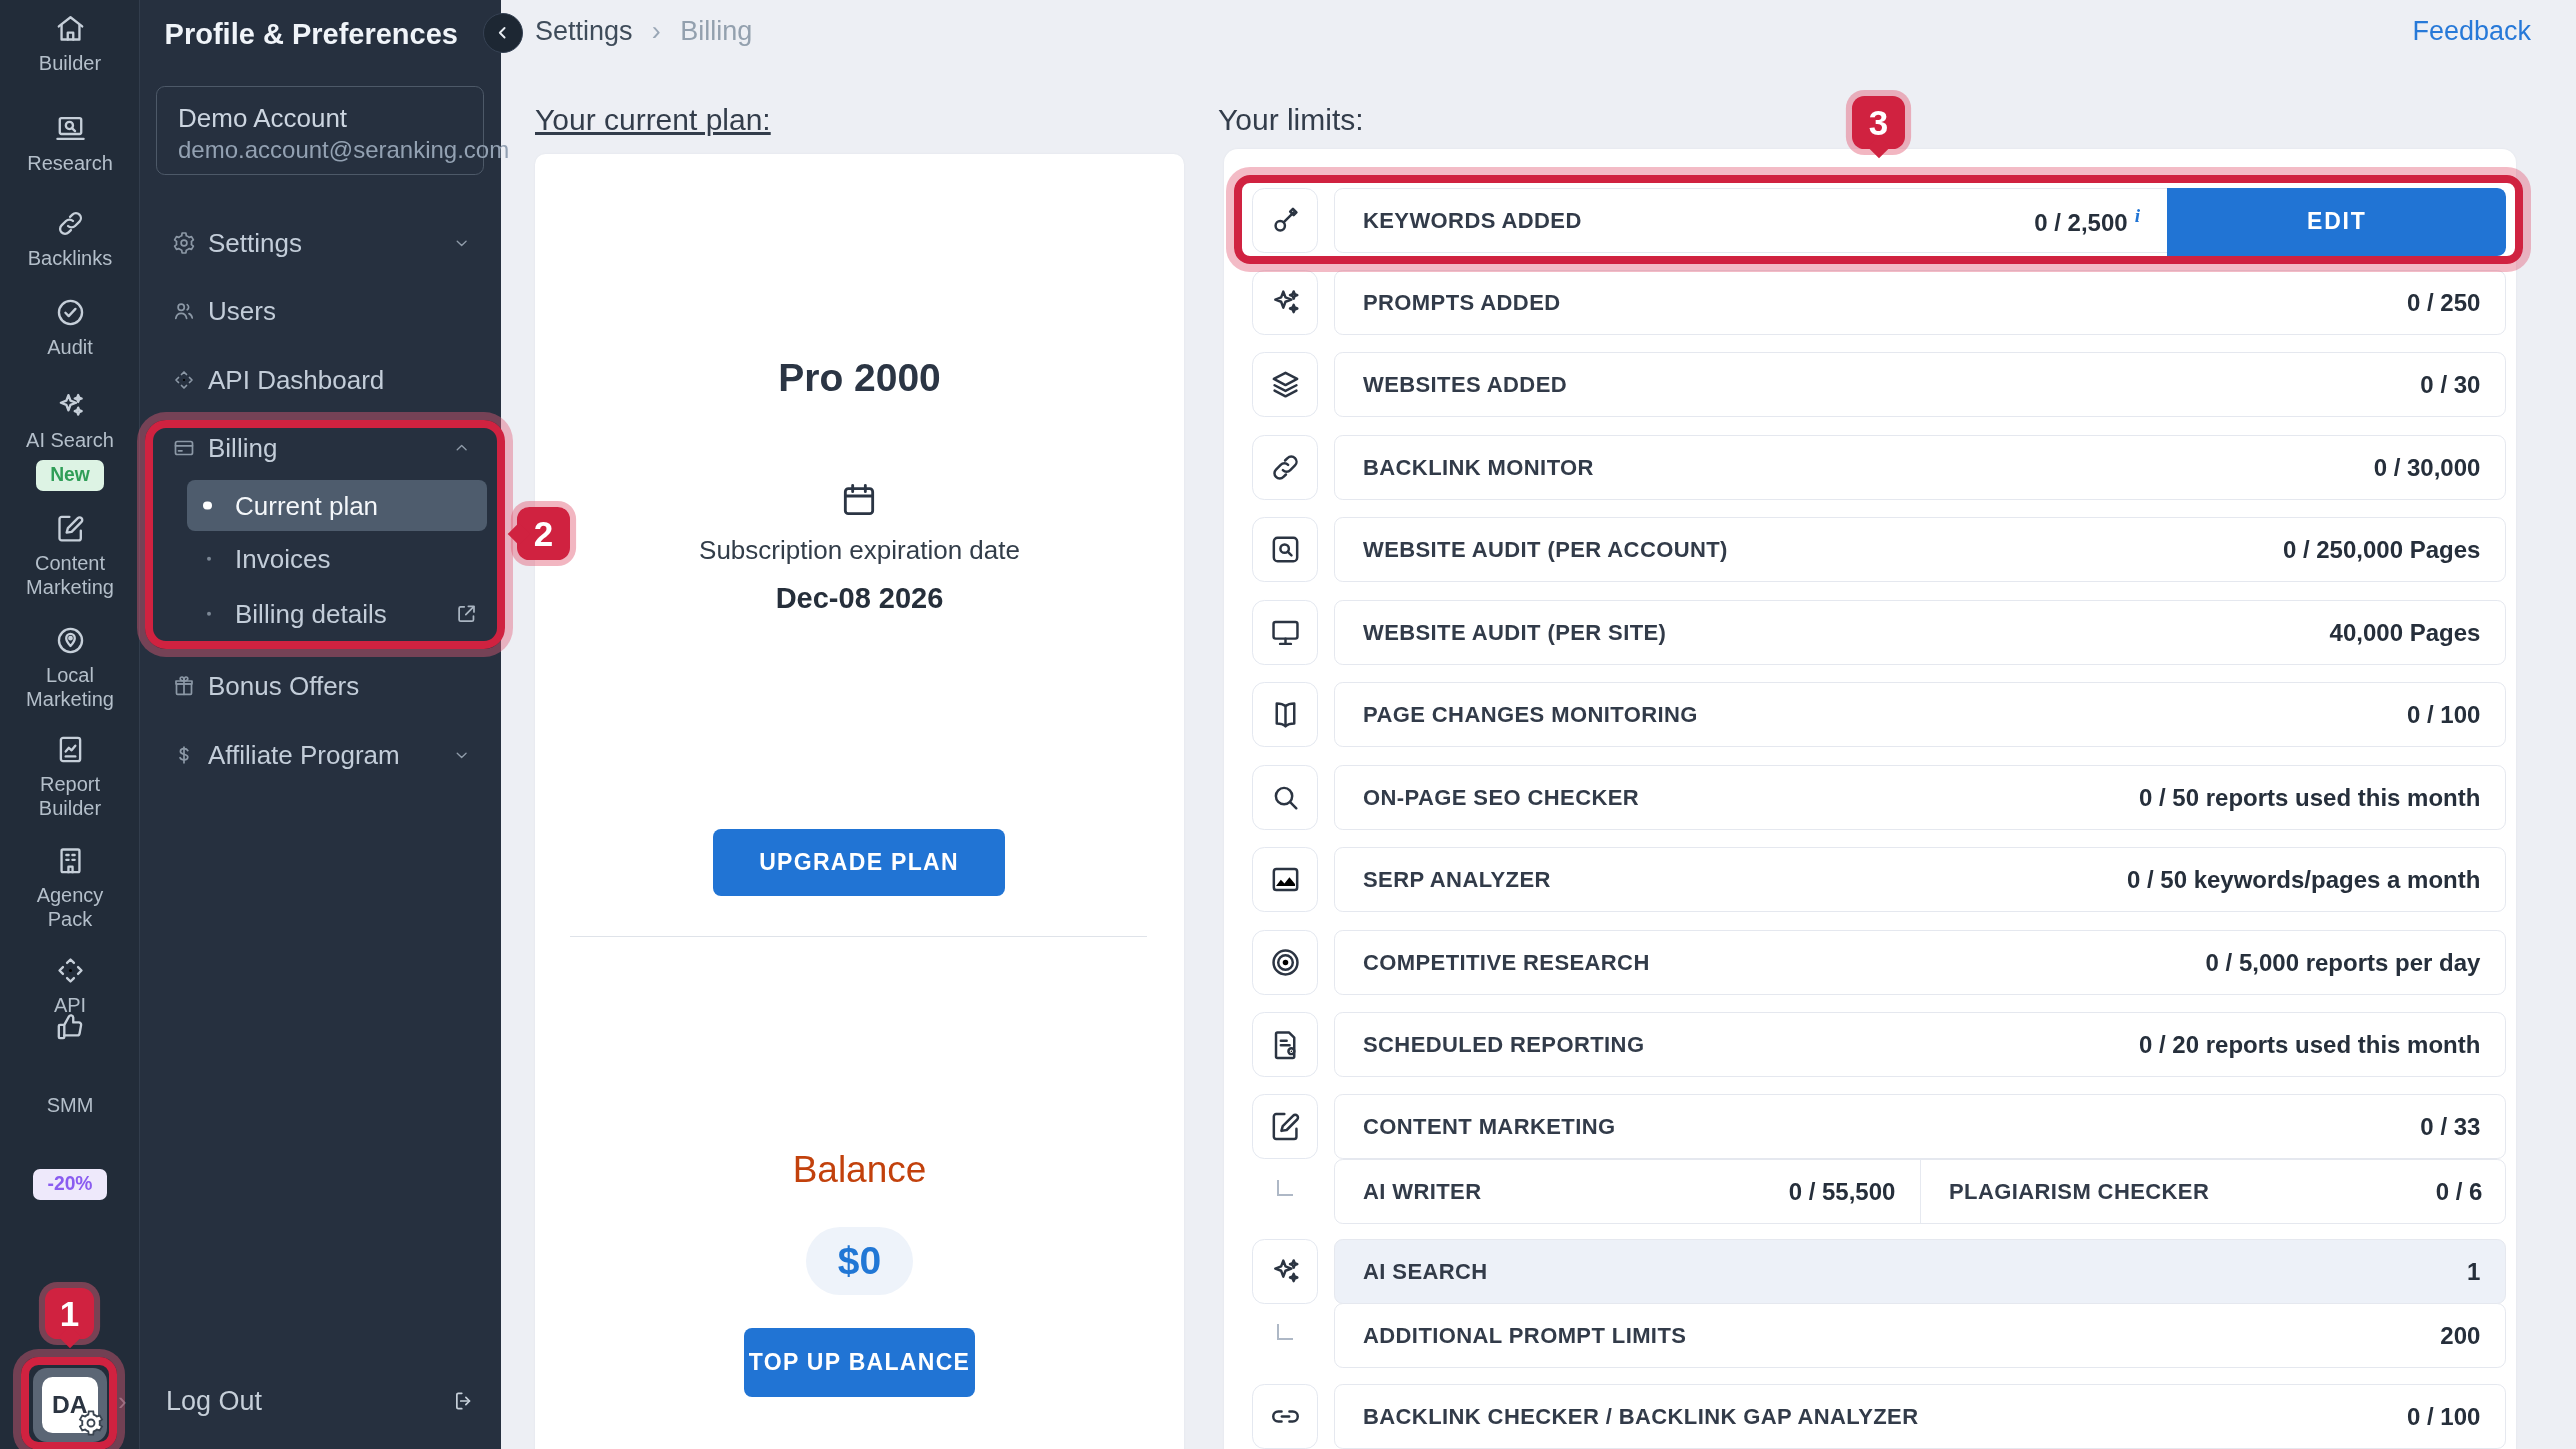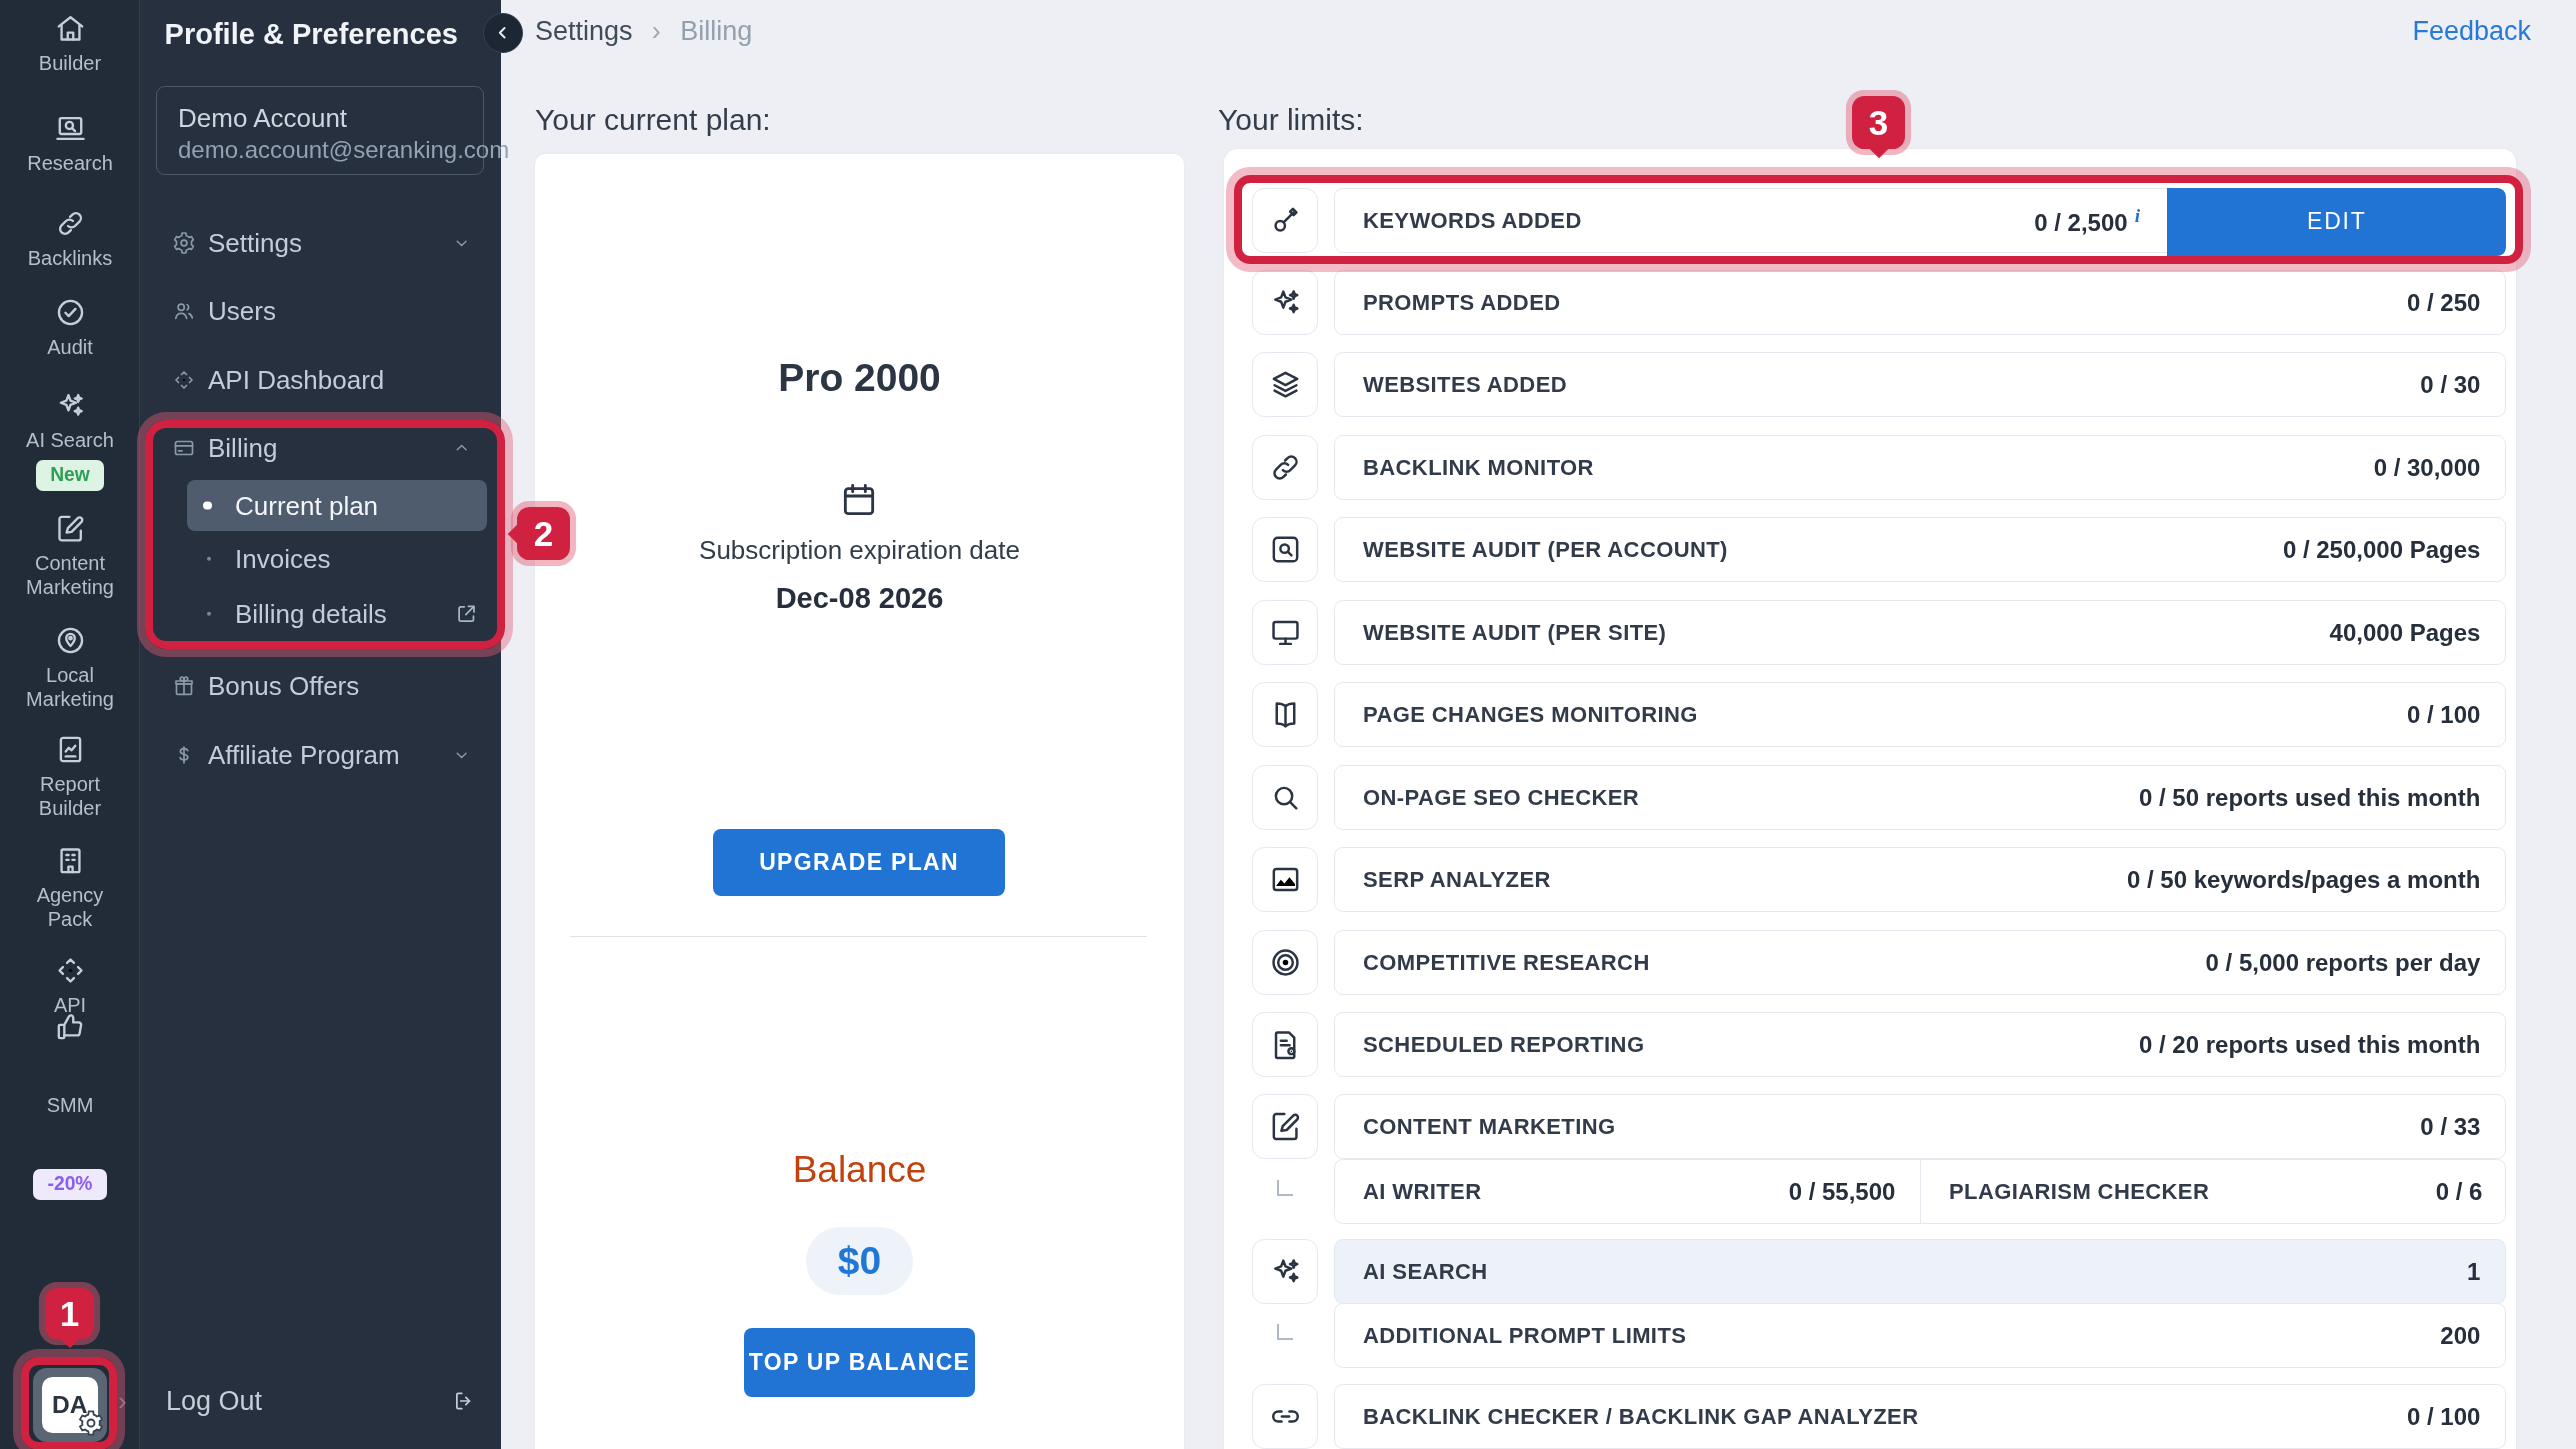--- a/index.html
+++ b/index.html
@@ -70,21 +70,21 @@
   .limits-card { position:absolute; left:722px; top:149px; width:1292px; height:1316px; background:#ffffff; border-radius:14px; box-shadow:0 0.9px 2.6px rgba(40,50,70,.05); }
   .lrow, .lsub { position:absolute; left:0; width:100%; height:65px; }
   .licon { position:absolute; left:28px; top:0; width:66px; height:65px; border:1.3px solid #e4e8f0; border-radius:12.3px; display:flex; align-items:center; justify-content:center; background:#ffffff; }
   .licon svg { width:35px; height:35px; stroke:#2b3442; }
   .lbox { position:absolute; left:110px; top:0; width:1172px; height:65px; background:#ffffff; border:1.3px solid #e5e8ef; border-radius:8.8px; }
   .lbox.hl { background:#edf1f8; }
   .llabel { position:absolute; left:28px; top:50%; transform:translateY(-50%); font-size:22px; font-weight:600; letter-spacing:0.4px; color:#323b49; white-space:nowrap; }
   .lvalue { position:absolute; right:24.6px; top:50%; transform:translateY(-50%); font-size:24px; font-weight:600; color:#262f3b; white-space:nowrap; }
   .lvalue.before-edit { right:365px; }
   .linfo { font-style:italic; font-family:"Liberation Serif",serif; color:#2174d4; font-size:19.3px; vertical-align:super; margin-left:7px; font-weight:bold; }
-  .ledit { position:absolute; right:-1.3px; top:-1.3px; height:68px; width:339px; background:#2174d4; border:none; border-radius:0 8.8px 8.8px 0; color:#fff; font-family:inherit; font-size:23px; font-weight:normal; letter-spacing:1.8px; cursor:pointer; }
+  .ledit { position:absolute; right:-1.3px; top:-1.3px; height:68px; width:339px; background:#2174d4; border:none; border-radius:0 8.8px 8.8px 0; color:#fff; font-family:inherit; font-size:23px; font-weight:bold; letter-spacing:1.8px; cursor:pointer; }
   .lconnector { position:absolute; left:53px; top:21px; width:16px; height:16px; border-left:2.2px solid #aeb8c6; border-bottom:2.2px solid #aeb8c6; }
   .lcell { position:absolute; top:0; height:100%; }
   .lcell .llabel { left:28px; }
   .lcell .lvalue { right:24.6px; }
   .lcell.c1 { left:0; width:586px; border-right:1.3px solid #e6e9f0; }
   .lcell.c2 { left:586px; right:0; width:586px; }
 
   
   .anno-rect { position:absolute; border:8px solid #d02240; pointer-events:none; z-index:40; box-shadow:0 0 0 8px rgba(226,93,118,.42); }
   .anno-badge { position:absolute; background:#d02240; color:#fff; font-weight:bold; font-size:35px; display:flex; align-items:center; justify-content:center; border-radius:12.3px; z-index:45; box-shadow:0 0 0 6.1px rgba(226,93,118,.45); }
@@ -300,21 +300,21 @@
         </svg>
     </div>
   </nav>
 
   <main id="main">
     <div class="breadcrumb">
       <span class="bc-current">Settings</span><span class="bc-sep">›</span><span class="bc-page">Billing</span>
     </div>
     <a class="feedback">Feedback</a>
 
-    <div class="sec-heading" style="left:33px; top:103px;">Your current plan:</div>
+    <div class="sec-heading" style="left:33px; top:103px;text-decoration:underline;">Your current plan:</div>
     <div class="sec-heading" style="left:716px; top:103px;">Your limits:</div>
 
     <section class="plan-card">
       <div class="plan-name">Pro 2000</div>
       <svg class="plan-cal" viewBox="0 0 24 24" fill="none" stroke="currentColor" stroke-width="1.7" stroke-linecap="round" stroke-linejoin="round">
           <rect x="3.8" y="5.2" width="16.4" height="15" rx="1.8"></rect>
           <path d="M3.8 9.6h16.4"></path>
           <path d="M8.2 3.2v3.8M15.8 3.2v3.8"></path>
         </svg>
       <div class="plan-exp-label">Subscription expiration date</div>

